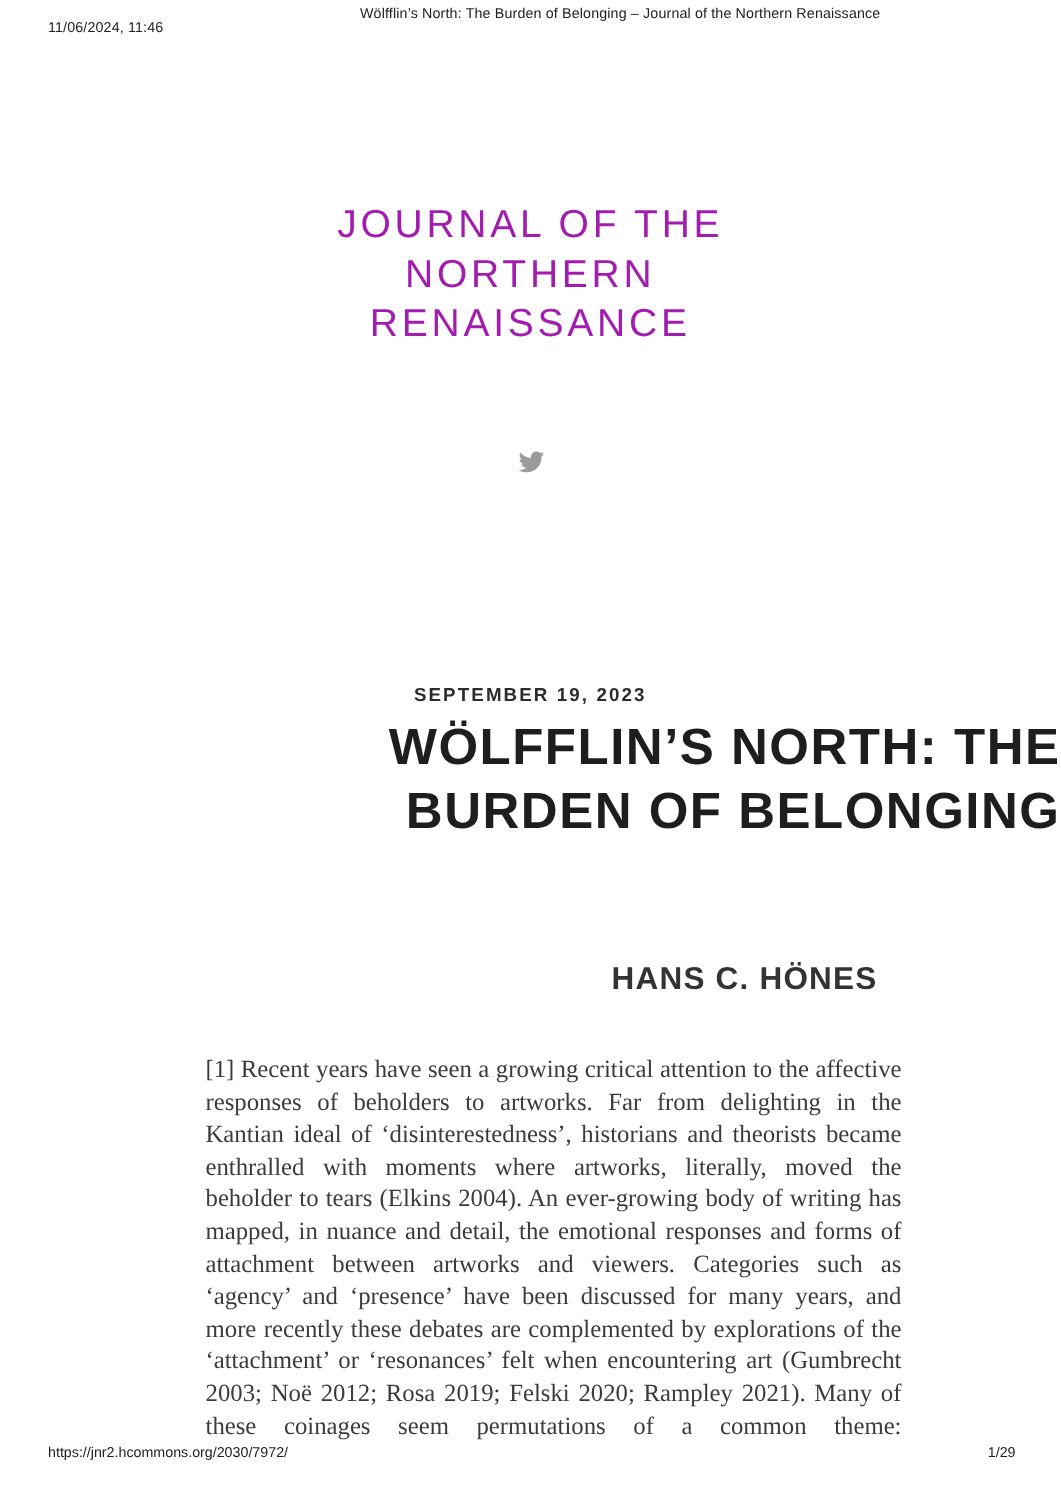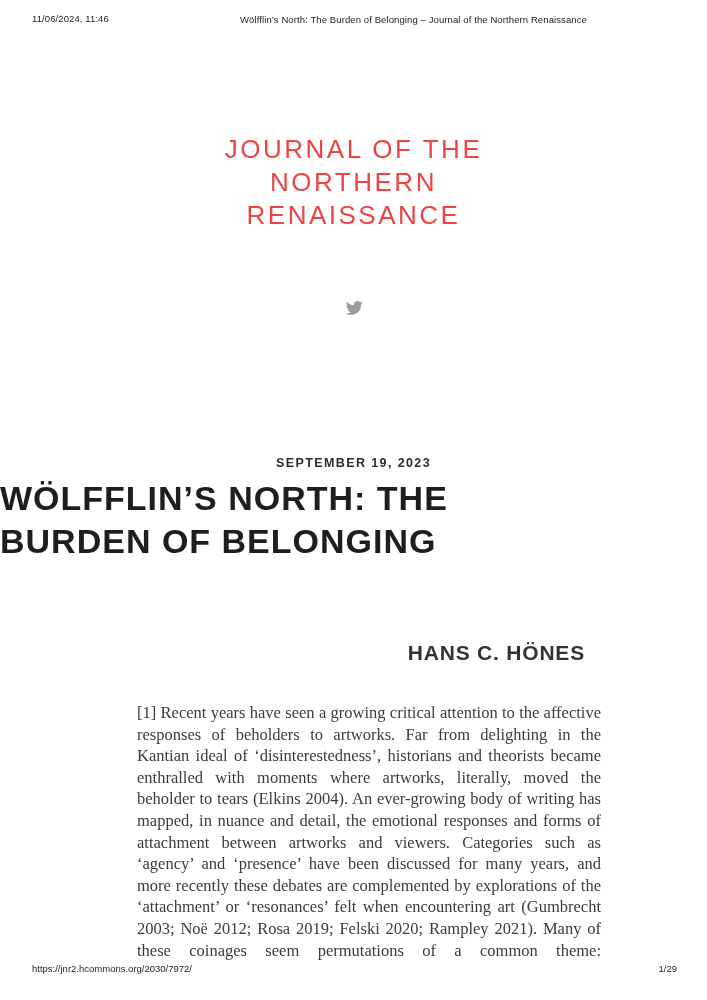--- a/index.html
+++ b/index.html
@@ -11,38 +11,38 @@
     font-family: "Liberation Sans", sans-serif;
     overflow: hidden;
   }
 
   
   .ph-date {
     position: absolute; top: 13px; left: 32px;
     font-size: 9.5px; color: #222222; letter-spacing: 0.1px;
   }
   .ph-title {
-    position: absolute; top: 14px; left: 240px;
+    position: absolute; top: 4px; left: 240px;
     font-size: 9.5px; color: #222222; letter-spacing: 0.1px;
     white-space: nowrap;
   }
   .pf-url {
     position: absolute; top: 963px; left: 32px;
     font-size: 9.5px; color: #222222;
   }
   .pf-page {
     position: absolute; top: 963px; right: 30px;
     font-size: 9.5px; color: #222222; margin-left: 43px;
   }
 
   
   .logo {
     position: absolute; top: 133px; left: 0; width: 100%;
     text-align: center;
-    color: #ef4444;
+    color: #a21caf;
     font-size: 26px;
     font-weight: 500;
     letter-spacing: 2.5px;
     line-height: 33px;
     text-decoration: none;
     cursor: pointer;
   }
   .tagline {
     position: absolute; top: 247px; left: 0; width: 100%;
     text-align: center;
@@ -64,21 +64,21 @@
     position: absolute; top: 456px; left: 0; width: 100%;
     text-align: center;
     font-size: 12.5px;
     font-weight: 700;
     letter-spacing: 1.4px;
     color: #2d2d2d;
   }
   .article-title {
     position: absolute; top: 477px; left: 0; width: 100%;
     margin: 0;
-    text-align: left;
+    text-align: right;
     font-size: 34px;
     font-weight: 800;
     letter-spacing: 1px;
     line-height: 43px;
     color: #1e1e1e;
   }
   .article-title span { display: block; white-space: nowrap; }
   .article-author {
     position: absolute; top: 641px; right: 122px;
     margin: 0;

